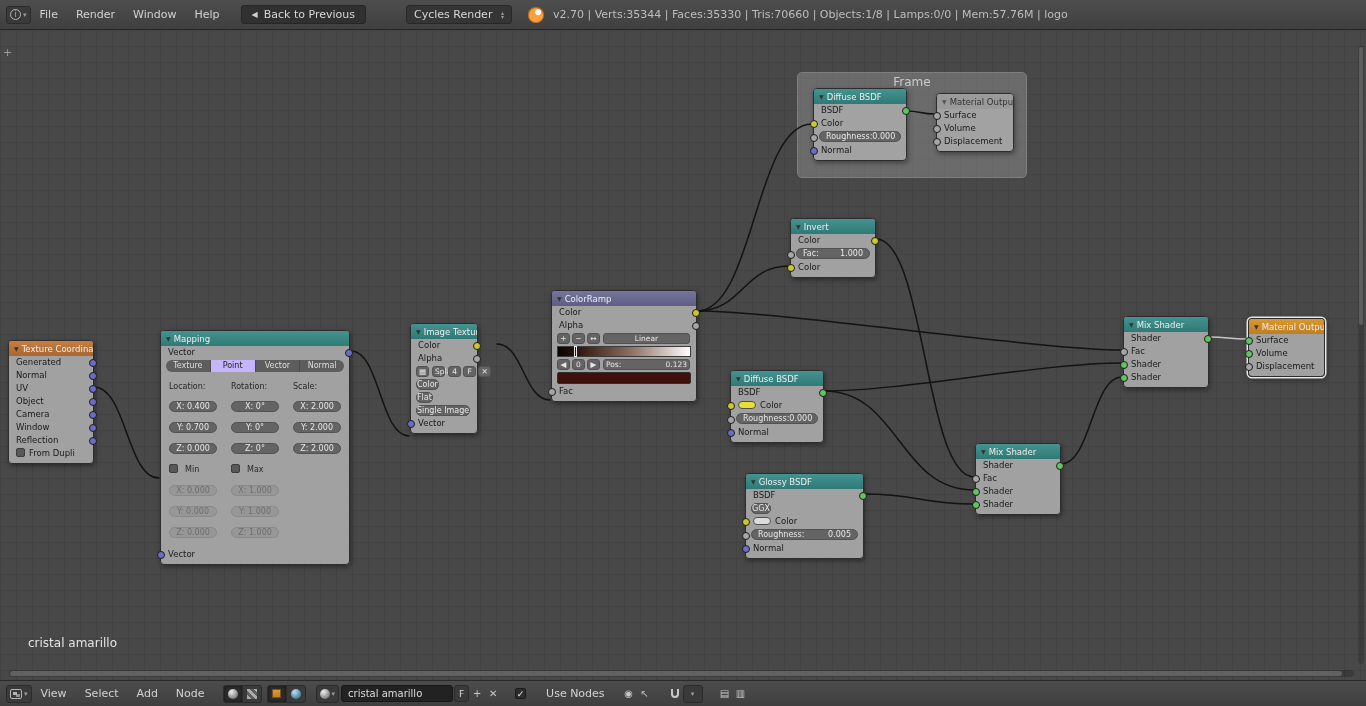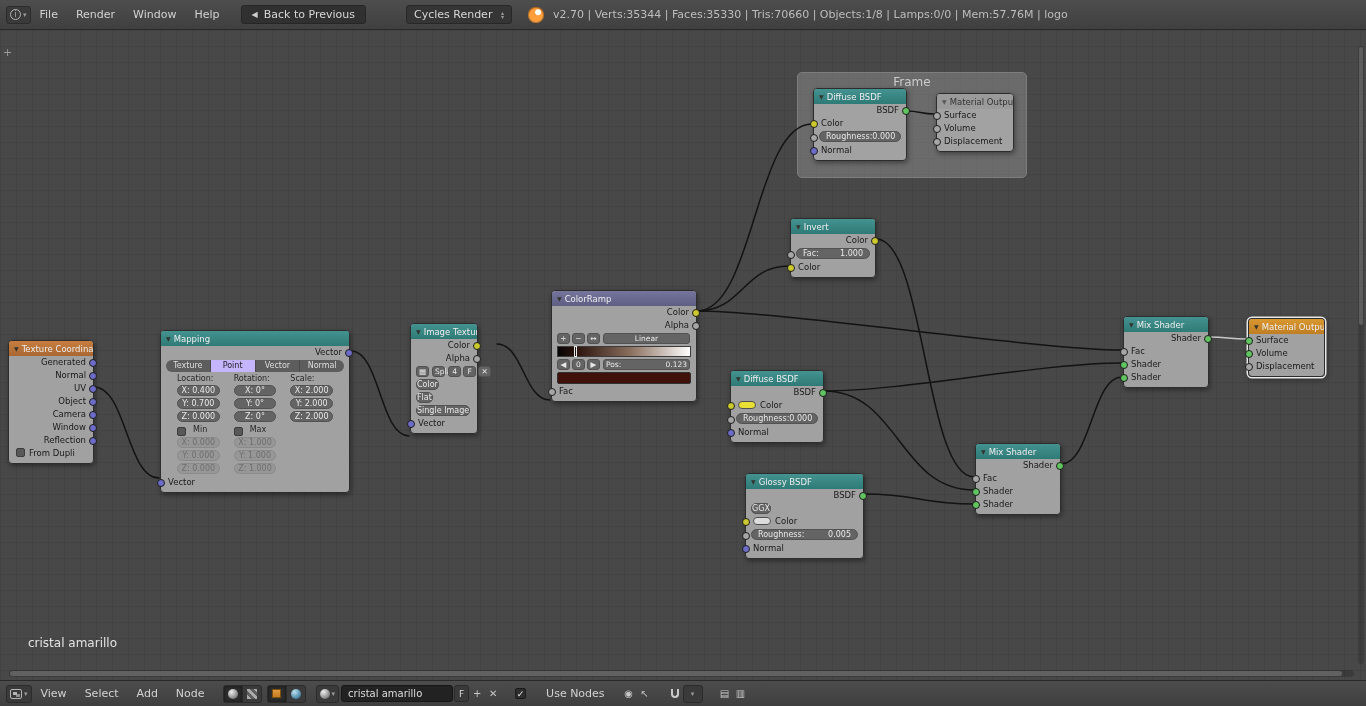--- a/index.html
+++ b/index.html
@@ -30,37 +30,37 @@
   .selected{box-shadow:0 0 0 1.5px #e8e8e8,1px 2px 6px rgba(0,0,0,.45)}
   .nh{display:flex;align-items:center;gap:3px;height:15px;padding:0 5px;border-radius:3px 3px 0 0;font-size:8.5px;color:#ededed;white-space:nowrap;overflow:hidden}
   .tri{font-size:6px;color:#33332f;flex:none}
   .h-teal{background:linear-gradient(#449390,#2e7a77)}
   .h-input{background:linear-gradient(#c77e3f,#a96732)}
   .h-conv{background:linear-gradient(#76769d,#5e5e84)}
   .h-out{background:linear-gradient(#da9830,#bf7e23)}
   .h-mut{background:#9a9a9a;color:#333}
   .h-mut .tri{color:#555}
   .row{position:relative;height:13px;line-height:13px;padding:0 7px;white-space:nowrap}
-  .out{text-align:right}
+  .out{}
   .lbl{font-size:8.5px}
   .sock{position:absolute;top:2.5px;width:8px;height:8px;border:1px solid #1d1d1d;border-radius:50%;z-index:3}
   .sr{right:-4px}.sl{left:-4px}
   .vec{background:#6c6cc8}.yel{background:#ccc92f}.grn{background:#60c560}.gry{background:#a6a6a6}
   .w{height:11px;line-height:10px;margin:1px 5px;background:#646464;border:1px solid #525252;border-radius:7px;color:#e8e8e8;font-size:8px;text-align:center;overflow:hidden;white-space:nowrap}
   .slider{display:flex;justify-content:space-between;padding:0 6px;text-align:left}
   .dis{background:#979797;border-color:#8a8a8a;color:#6e6e6e}
   .wr{padding:0}
   .seg{display:flex;margin:1px 5px;height:12px;border-radius:6px;overflow:hidden}
   .sb{flex:1;background:#5d5d5d;border-right:1px solid #4b4b4b;color:#dedede;font-size:8px;line-height:12px;text-align:center}
   .sb:last-child{border-right:none}
   .sb.active{background:#c4b5fd;color:#1f1f1f}
-  .cols3{display:grid;grid-template-columns:1fr 1fr 1fr;column-gap:14px;padding:0 16px;margin:1px 0;height:12px}
+  .cols3{display:grid;grid-template-columns:1fr 1fr 1fr;column-gap:14px;padding:0 8px;margin:9px 0;height:12px}
   .cols3 .w{margin:0;height:11px}
   .lblrow{font-size:8px;color:#262626;line-height:11px;height:11px}
-  .cbitem{display:flex;align-items:flex-end;gap:3px;font-size:8px;color:#262626;line-height:12px}
+  .cbitem{display:flex;align-items:flex-start;gap:3px;font-size:8px;color:#262626;line-height:12px}
   .cb{width:9px;height:9px;background:#585858;border:1px solid #3c3c3c;border-radius:2px;flex:none;display:inline-block;vertical-align:-1px;margin-right:4px}
   .ctrl{display:flex;gap:2px;padding:1px 5px;align-items:center;height:13px}
   .wbtn{flex:none;min-width:13px;height:11px;background:#646464;border:1px solid #525252;border-radius:3px;color:#e8e8e8;font-size:7.5px;line-height:10px;text-align:center;padding:0 2px}
   .fl1{flex:1;margin:1px}
   .ramp{position:relative;height:11px;margin:1px 5px;border:1px solid #3b3b3b;background:linear-gradient(90deg,#050505 0%,#27100a 12%,#8a6f5e 55%,#ffffff 100%)}
   .rampmk{position:absolute;left:12%;top:-1px;bottom:-1px;width:3px;background:#151515;border:1px solid #e8e8e8}
   .bigswatch{height:12px;margin:1px 5px;background:#3f110a;border:1px solid #303030;border-radius:2px}
   .chip{display:inline-block;width:18px;height:8px;border-radius:4px;border:1px solid #4f4f4f;vertical-align:-1px;margin-right:4px}
   .chip-y{background:#e8df35}
   .chip-w{background:#dcdcdc}

